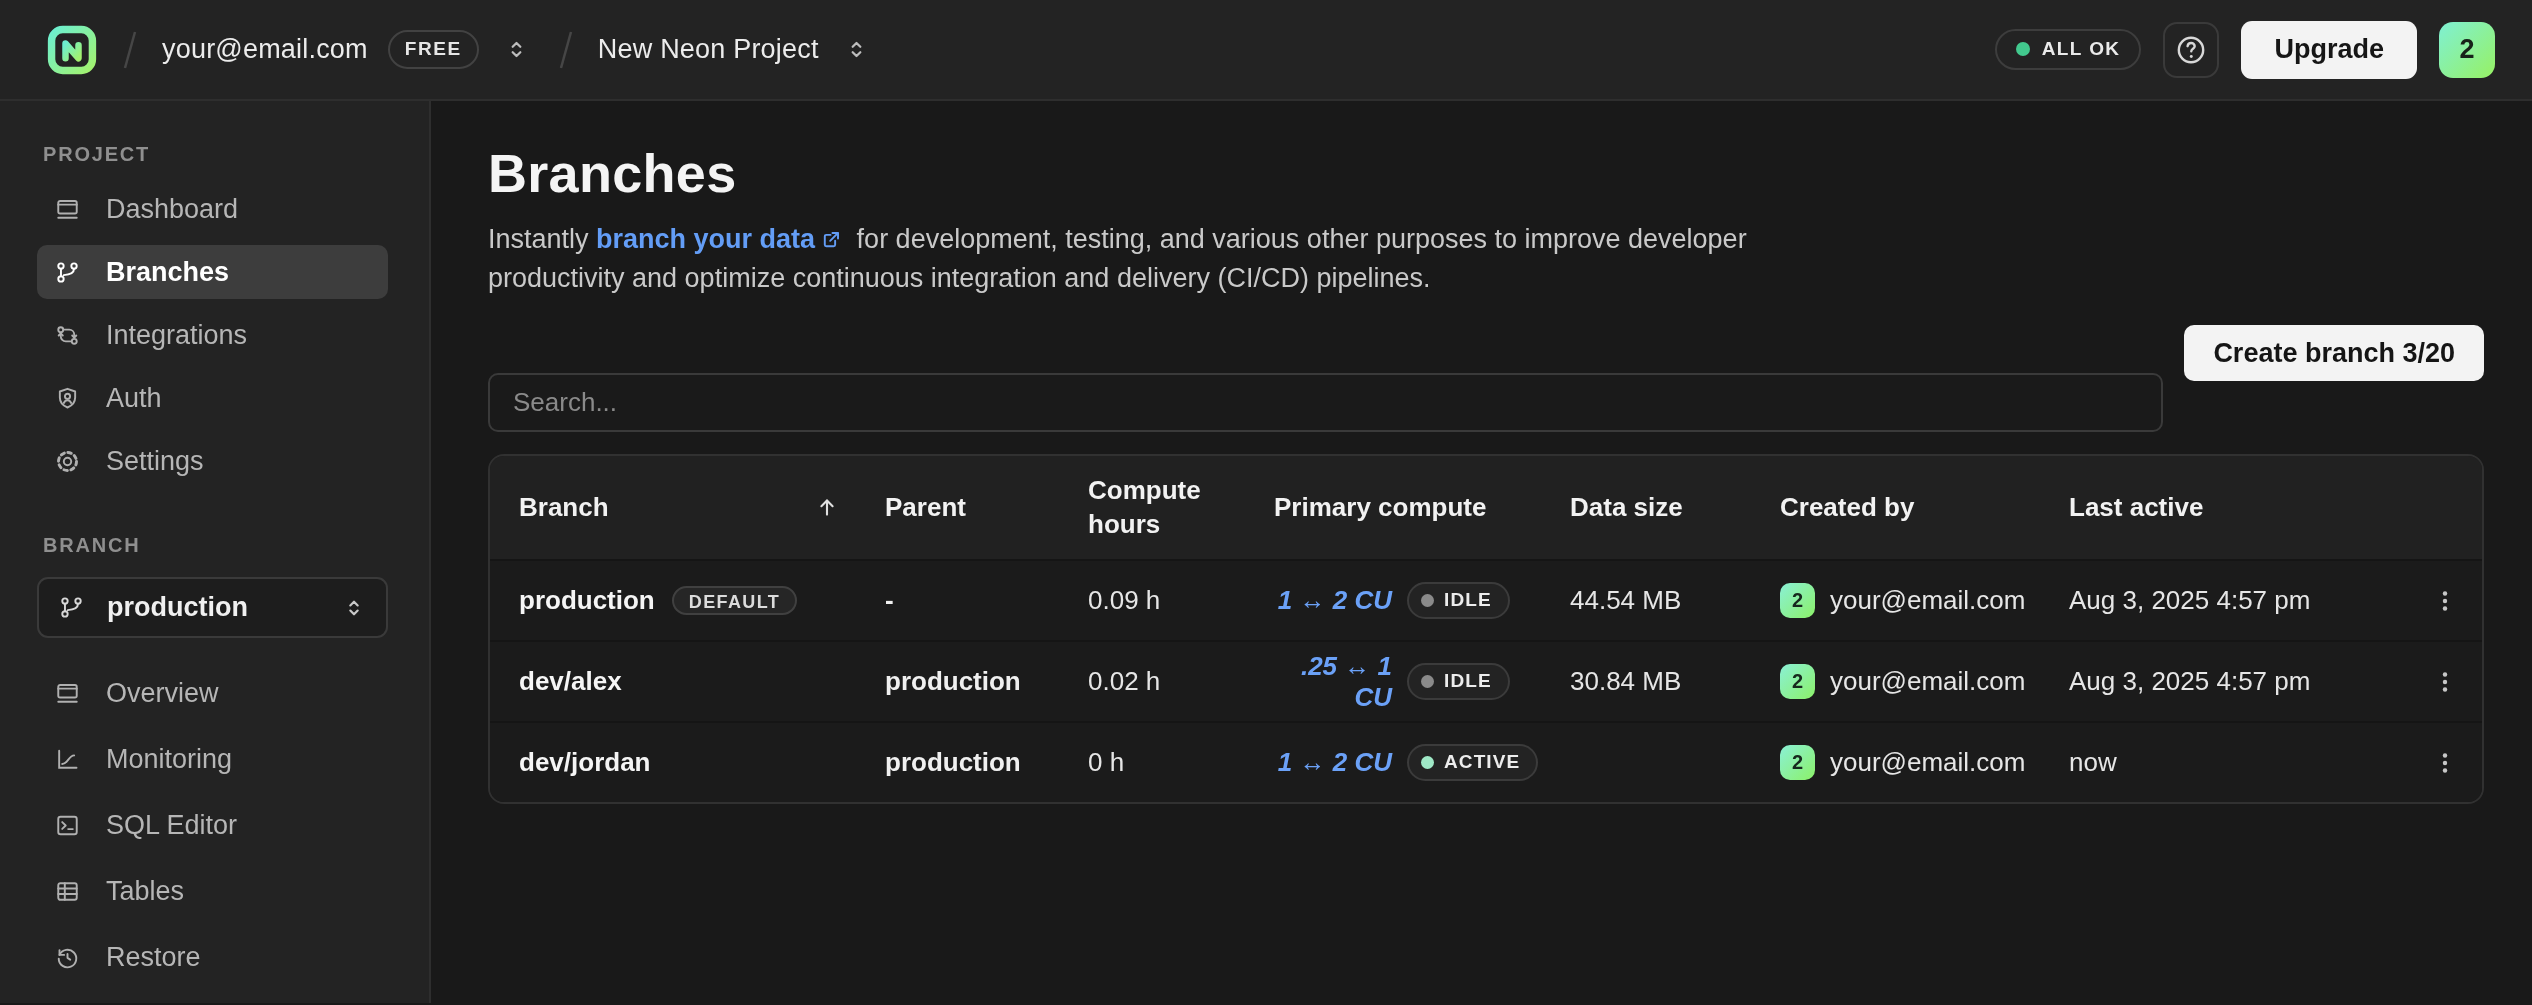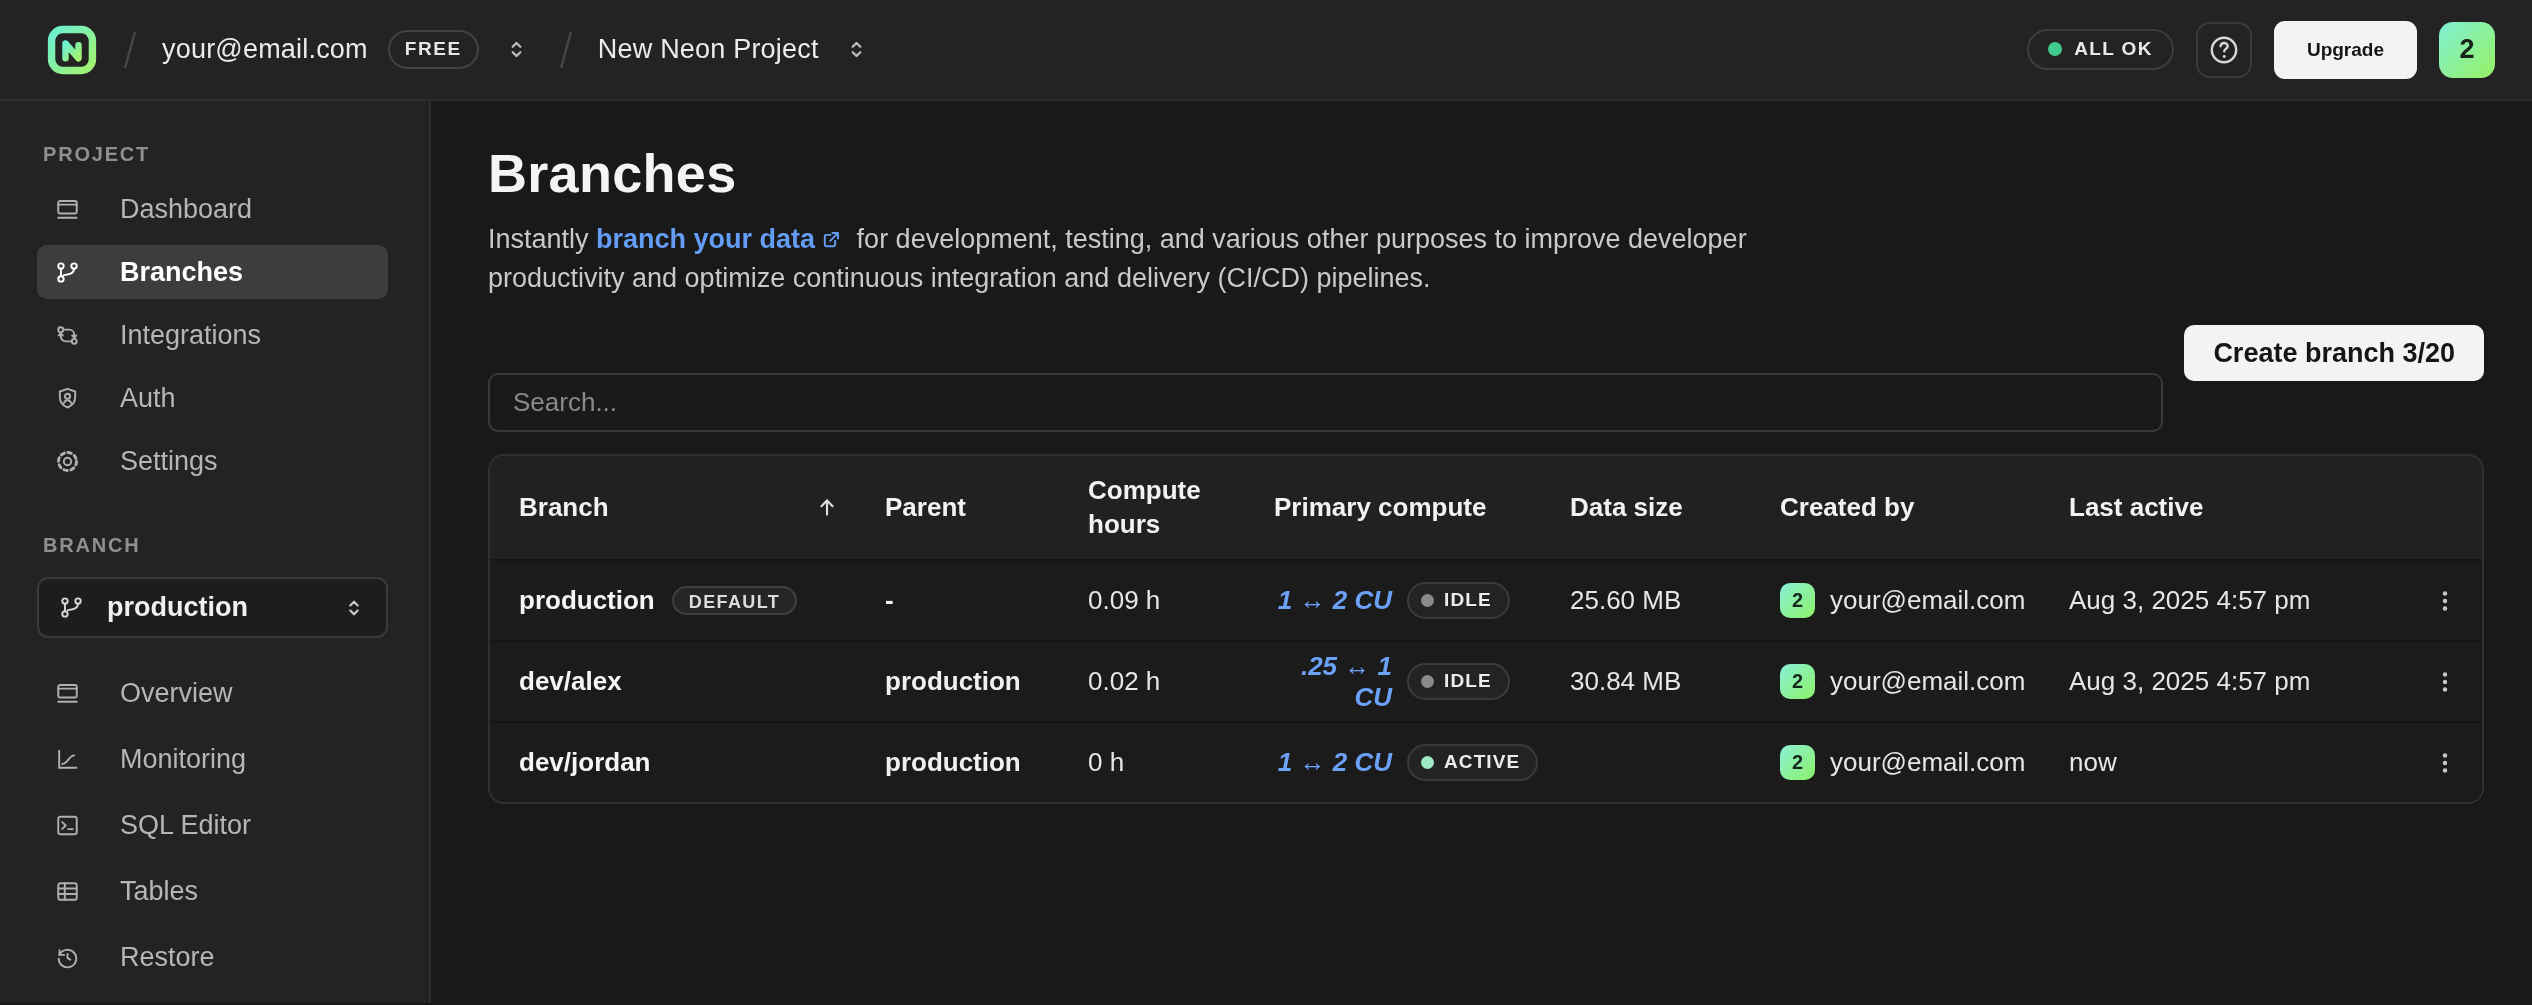--- a/index.html
+++ b/index.html
@@ -36,38 +36,38 @@
     font-size:19px; font-weight:700; letter-spacing:1.4px; color:#eaeaea;
     background:transparent;
   }
   .status-dot { width:14px; height:14px; border-radius:50%; background:#42c98e; }
   .help-btn {
     width:56px; height:56px; border:2px solid #3a3a3a; border-radius:14px;
     background:transparent; color:#d8d8d8; display:grid; place-items:center;
   }
   .upgrade-btn {
     height:58px; padding:0 33px; background:#f3f3f3; color:#161616;
-    border:none; border-radius:11px; font-size:19px; font-weight:600;
+    border:none; border-radius:11px; font-size:27px; font-weight:600;
   }
   .avatar-btn {
     width:56px; height:56px; border:none; border-radius:14px;
     background:linear-gradient(135deg,#7ff0d4 0%, #97f163 100%);
     color:#172219; font-size:27px; font-weight:600; display:grid; place-items:center;
   }
 
   
   .layout { display:flex; height:902px; }
   .sidebar {
     width:431px; flex:0 0 431px; background:#232323; border-right:2px solid #2e2e2e;
     padding:42px 41px 0 37px;
   }
   .section-label { font-size:20px; font-weight:700; letter-spacing:1.8px; color:#8f8f8f; padding-left:6px; }
   .nav { margin-top:16px; display:flex; flex-direction:column; gap:9px; }
   .nav-item {
-    display:flex; align-items:center; gap:39px; height:54px; padding:0 17px;
+    display:flex; align-items:center; gap:25px; height:54px; padding:0 17px;
     border-radius:10px; font-size:27px; color:#b6b6b6; background:none; border:none; text-align:left;
   }
   .nav-item .ni { color:#b0b0b0; }
   .nav-item.active { background:#3d3d3d; color:#ffffff; font-weight:600; }
   .nav-item.active .ni { color:#ffffff; }
   .branch-block { margin-top:46px; }
   .branch-select {
     margin-top:20px; width:100%; height:61px; background:#1d1d1d;
     border:2px solid #3a3a3a; border-radius:11px;
     display:flex; align-items:center; gap:22px; padding:0 19px;
@@ -344,21 +344,21 @@
             </div>
             <div class="parent-cell">-</div>
             <div>0.09 h</div>
             <div class="pc-cell">
               <span class="cu-link">1 ↔ 2 CU</span>
               <span class="state-badge">
                 <span class="state-dot idle"></span>
                 <span>IDLE</span>
               </span>
             </div>
-            <div>25.60 MB</div>
+            <div>44.54 MB</div>
             <div class="created-cell">
               <span class="mini-avatar">2</span>
               <span>your@email.com</span>
             </div>
             <div>Aug 3, 2025 4:57 pm</div>
             <button class="menu-btn">
               <svg width="28" height="28" viewBox="0 0 24 24" fill="currentColor">
                 <circle cx="12" cy="5.6" r="1.9"></circle>
                 <circle cx="12" cy="12" r="1.9"></circle>
                 <circle cx="12" cy="18.4" r="1.9"></circle>

